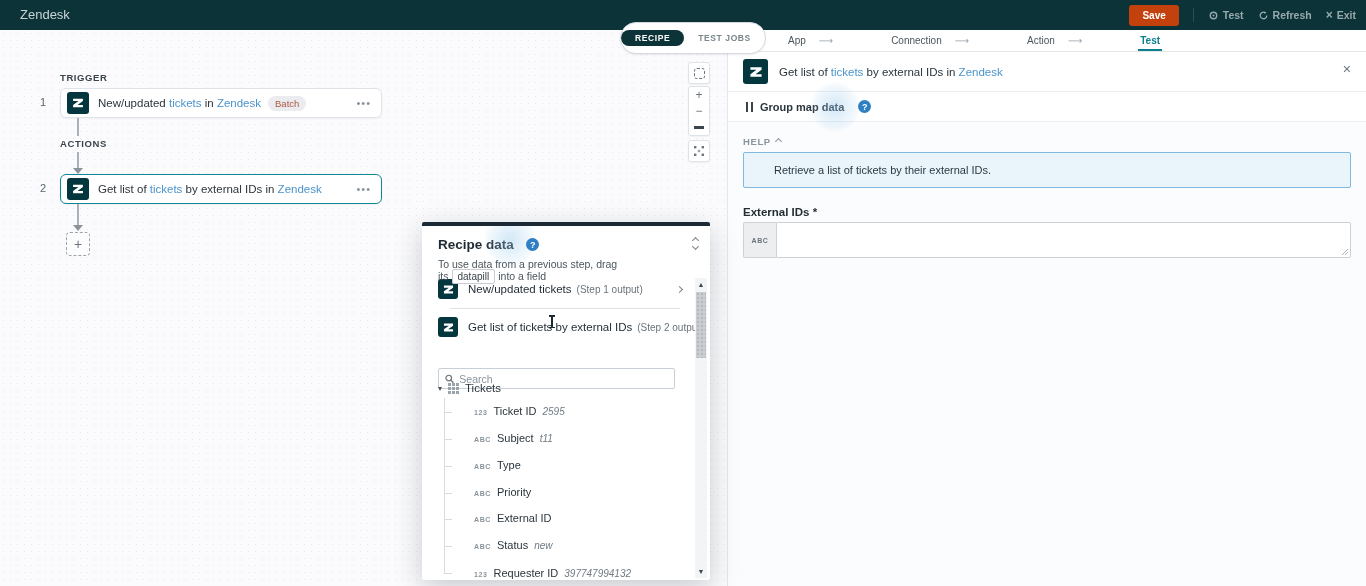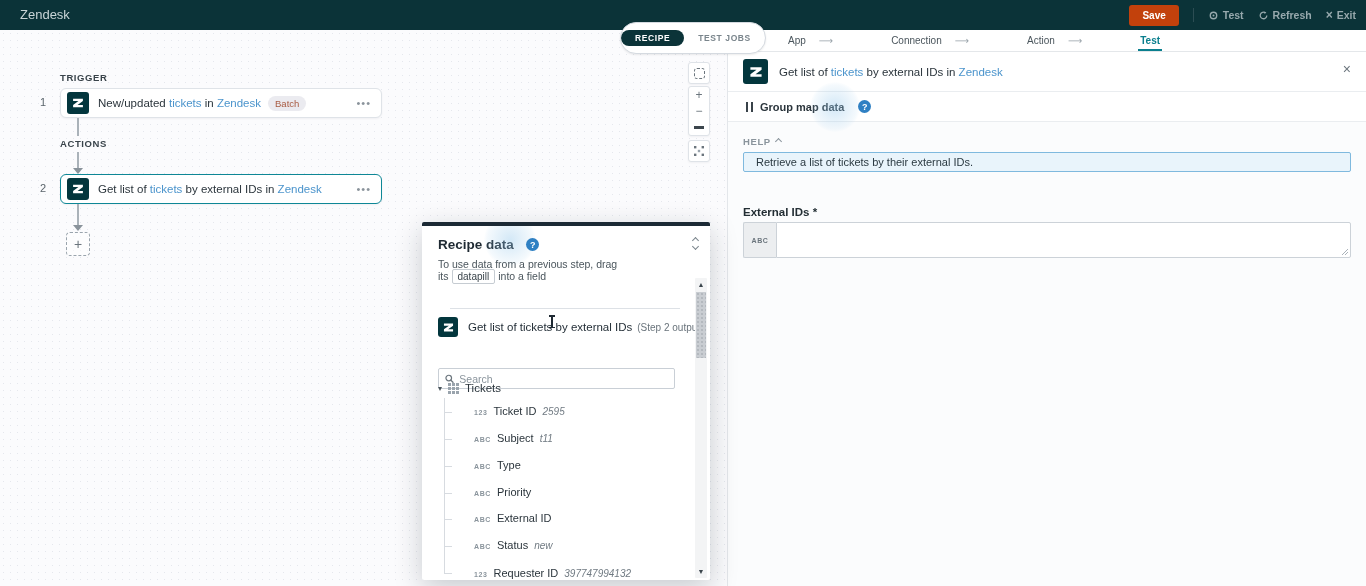--- a/index.html
+++ b/index.html
@@ -86,21 +86,21 @@
   .crumb-arrow { font-size:10px; color:#9aa4ab; }
   #panel-titlebar { position:absolute; left:0; top:22px; width:639px; height:40px; display:flex; align-items:center; padding-left:15px; border-bottom:1px solid #eaedf0; }
   #panel-title { font-size:11.5px; color:#2b353c; margin-left:11px; }
   #panel-close { position:absolute; right:16px; top:10px; color:#6b757d; font-size:14px; cursor:pointer; line-height:1; }
   #group-bar { position:absolute; left:0; top:62px; width:639px; height:30px; display:flex; align-items:center; padding-left:18px; border-bottom:1px solid #eaedf0; background:#fff; }
   #group-icon { width:7px; height:10px; border-left:2.5px solid #39434a; border-right:2.5px solid #39434a; margin-right:7px; }
   #group-label { font-size:11px; font-weight:bold; color:#2b353c; }
   #panel-body { position:absolute; left:0; top:92px; width:639px; height:464px; background:#fbfcfd; }
   #help-row { position:absolute; left:15px; top:14px; display:flex; align-items:center; gap:5px; cursor:pointer; }
   #help-label { font-size:9.5px; font-weight:bold; letter-spacing:.6px; color:#8a949c; }
-  #help-box { position:absolute; left:15px; top:30px; width:608px; height:20px; background:#e9f4fb; border:1px solid #7fb9de; border-radius:2px; display:flex; align-items:center; padding-left:12px; }
+  #help-box { position:absolute; left:15px; top:30px; width:608px; height:36px; background:#e9f4fb; border:1px solid #7fb9de; border-radius:2px; display:flex; align-items:center; padding-left:30px; }
   #help-text { font-size:11px; color:#2b3a42; }
   #field-label-row { position:absolute; left:15px; top:84px; font-size:11.5px; font-weight:bold; color:#232e34; }
   #ext-input { position:absolute; left:15px; top:100px; width:608px; height:36px; display:flex; }
   #type-tag { width:33px; background:#eceef0; border:1px solid #ccd2d8; border-right:none; display:flex; align-items:center; justify-content:center; font-size:7px; letter-spacing:.6px; color:#6a747c; font-weight:bold; border-radius:2px 0 0 2px; }
   #ext-textarea { flex:1; border:1px solid #ccd2d8; border-radius:0 2px 2px 0; resize:none; outline:none; font-family:"Liberation Sans",sans-serif; font-size:11px; padding:6px 8px; background:#fff; }
   #resize-grip { position:absolute; right:2px; bottom:2px; pointer-events:none; }
   #field-hint { position:absolute; left:15px; top:142px; font-size:10.5px; color:#4a555c; }
 </style>
 </head>
 <body>
@@ -197,20 +197,30 @@
     <span class="halo" style="left:62px; top:-12px; width:52px; height:52px;"></span>
     <span id="popup-title">Recipe data</span>
     <span class="qmark" style="margin-left:8px;">?</span>
     <span id="popup-collapse">
         <span class="chev up"></span>
         <span class="chev down"></span>
       </span>
     <div id="popup-sub"><span>To use data from a previous step, drag its</span><span class="pillbox">datapill</span><span>into a field</span></div>
   </div>
 
+  <div class="rd-row" style="top:48px;">
+    <span class="zicon" style="width:20px;height:20px;">
+      <svg width="13" height="13" viewBox="0 0 20 20">
+          <polygon points="3,4 17,4 17,7.2 9.4,12.8 17,12.8 17,16 3,16 3,12.8 10.6,7.2 3,7.2" fill="#fff"></polygon>
+        </svg>
+    </span>
+    <span class="rd-label">New/updated tickets</span>
+    <span class="rd-meta">(Step 1 output)</span>
+    <span class="rd-chev chev right"></span>
+  </div>
   <div class="rd-div" style="top:82px;"></div>
   <div class="rd-row" style="top:86px;">
     <span class="zicon" style="width:20px;height:20px;">
       <svg width="13" height="13" viewBox="0 0 20 20">
           <polygon points="3,4 17,4 17,7.2 9.4,12.8 17,12.8 17,16 3,16 3,12.8 10.6,7.2 3,7.2" fill="#fff"></polygon>
         </svg>
     </span>
     <span class="rd-label">Get list of tickets by external IDs</span>
     <span class="rd-meta">(Step 2 output)</span>
     <span class="rd-chev chev down"></span>

